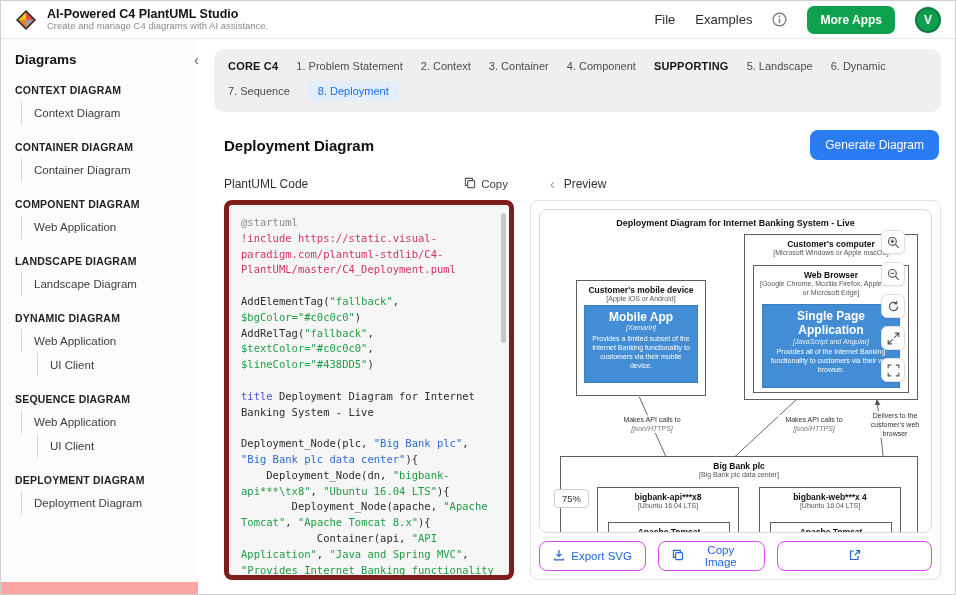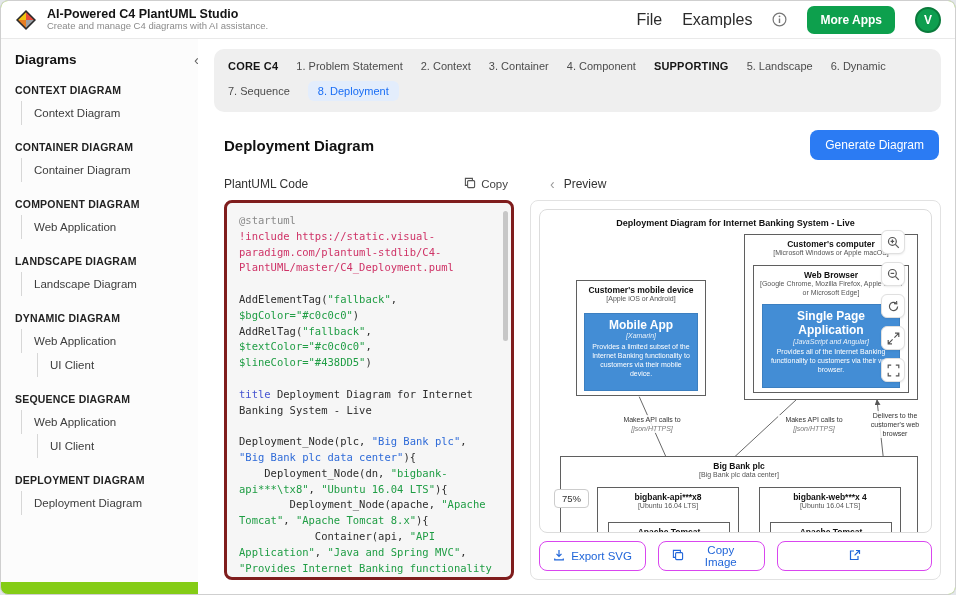--- a/index.html
+++ b/index.html
@@ -1,29 +1,29 @@
 <!DOCTYPE html>
 <html><head>
 <meta charset="utf-8">
 <style>
   * { margin:0; padding:0; box-sizing:border-box; }
   html,body { width:956px; height:595px; overflow:hidden; background:#e4e7eb;
     font-family:"Liberation Sans", sans-serif; }
-  .window { position:absolute; inset:0; background:#84cc16; border:1px solid #cfcfcf;
-    border-radius:8px; overflow:hidden; }
+  .window { position:absolute; inset:0; background:#fca5a5; border:1px solid #cfcfcf;
+    border-radius:1px; overflow:hidden; }
 
   
   .app-header { position:absolute; top:0; left:0; right:0; height:38px; background:#fff;
     border-bottom:1px solid #e9e9e9; display:flex; align-items:center; padding:0 14px; z-index:10; }
   .logo { width:22px; height:22px; margin-right:10px; flex:none; }
   .title-block { line-height:1.15; }
   .app-title { font-size:12.5px; font-weight:700; color:#141414; }
   .app-subtitle { font-size:9.5px; color:#8b8b8b; }
   .header-right { margin-left:auto; display:flex; align-items:center; gap:20px; }
-  .menu-link { font-size:16px; color:#2b2b2b; cursor:pointer;text-align:right; }
+  .menu-link { font-size:13px; color:#2b2b2b; cursor:pointer;text-align:right; }
   .info-btn { display:flex; align-items:center; }
   .more-apps { background:#0da04d; color:#fff; border:none; border-radius:7px;
     padding:7px 13px; font-size:12px; font-weight:600; cursor:pointer; font-family:inherit; }
   .avatar { width:26px; height:26px; border-radius:50%; background:#0e9e4f;
     border:2px solid #0a7a3b; color:#fff; font-size:12px; font-weight:700;
     display:flex; align-items:center; justify-content:center; }
 
   
   .sidebar { position:absolute; top:38px; left:0; width:218px; bottom:12px; background:#fcfcfc;
     border-right:4px solid #4c1d95; padding:12px 12px 12px 14px; overflow:hidden; }
@@ -59,21 +59,21 @@
     padding-right:6px; }
   .pl-label { font-size:12px; color:#333; font-weight:500; }
   .copy-link { display:flex; align-items:center; gap:5px; font-size:11.5px; color:#444;
     cursor:pointer; }
   .pl-right { display:flex; align-items:center; gap:9px; margin-left:16px; padding-left:20px; }
   .pl-collapse { font-size:14px; color:#999; cursor:pointer; }
 
   .panels { display:flex; gap:16px; margin:8px 0 0 10px; height:380px; }
 
   
-  .code-panel { width:290px; flex:none; background:#f6f6f6; border:3px solid #7f1d1d;
+  .code-panel { width:290px; flex:none; background:#f6f6f6; border:5px solid #7f1d1d;
     border-radius:8px; position:relative; overflow:hidden; padding:10px 14px 10px 12px; }
   .code-line { font-family:"DejaVu Sans Mono", monospace; font-size:10.5px;
     line-height:15.8px; white-space:pre; color:#2d2d2d; }
   .tok-def  { color:#2d2d2d; }
   .tok-gray { color:#8a8a8a; }
   .tok-pink { color:#cf3367; }
   .tok-green{ color:#1f9d44; }
   .tok-blue { color:#4553d0; }
   .tok-str  { color:#2f6bd8; }
   .code-scrollbar { position:absolute; right:3px; top:8px; bottom:8px; width:5px; }
@@ -271,21 +271,21 @@
               </marker>
             </defs>
             <line x1="101" y1="189" x2="139" y2="274" stroke="#666" stroke-width="1" marker-end="url(#arr)"></line>
             <line x1="262" y1="191" x2="172" y2="274" stroke="#666" stroke-width="1" marker-end="url(#arr)"></line>
             <line x1="352" y1="274" x2="343" y2="192" stroke="#666" stroke-width="1" marker-end="url(#arr)"></line>
           </svg>
 
           <div class="dnode" style="left:36px; top:70px; width:130px; height:116px;">
             <div class="dnode-name">Customer's mobile device</div>
             <div class="dnode-tech">[Apple iOS or Android]</div>
-            <div class="cnode" style="left:7px; top:32px; width:114px; height:78px;">
+            <div class="cnode" style="left:7px; top:24px; width:114px; height:78px;">
               <div class="cnode-name">Mobile App</div>
               <div class="cnode-tech">[Xamarin]</div>
               <div class="cnode-desc">Provides a limited subset of the Internet Banking functionality to customers via their mobile device.</div>
             </div>
           </div>
 
           <div class="dnode" style="left:204px; top:24px; width:174px; height:166px;">
             <div class="dnode-name">Customer's computer</div>
             <div class="dnode-tech">[Microsoft Windows or Apple macOS]</div>
             <div class="dnode" style="left:8px; top:30px; width:156px; height:128px;">

